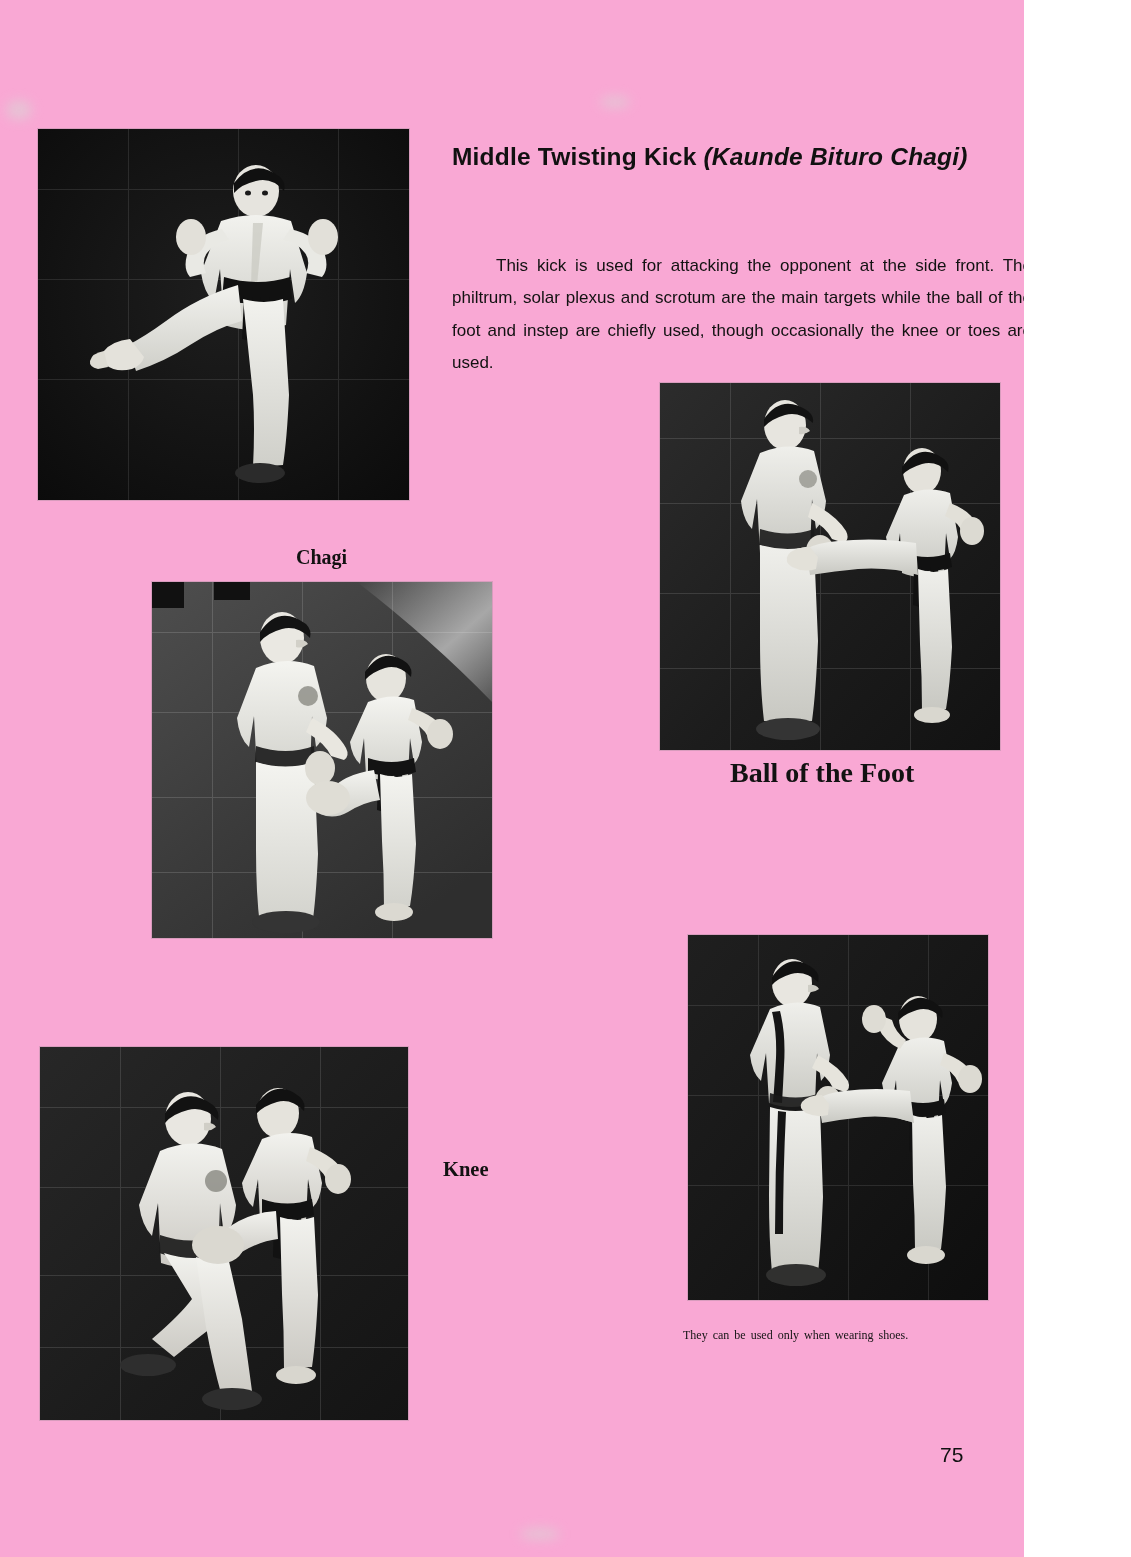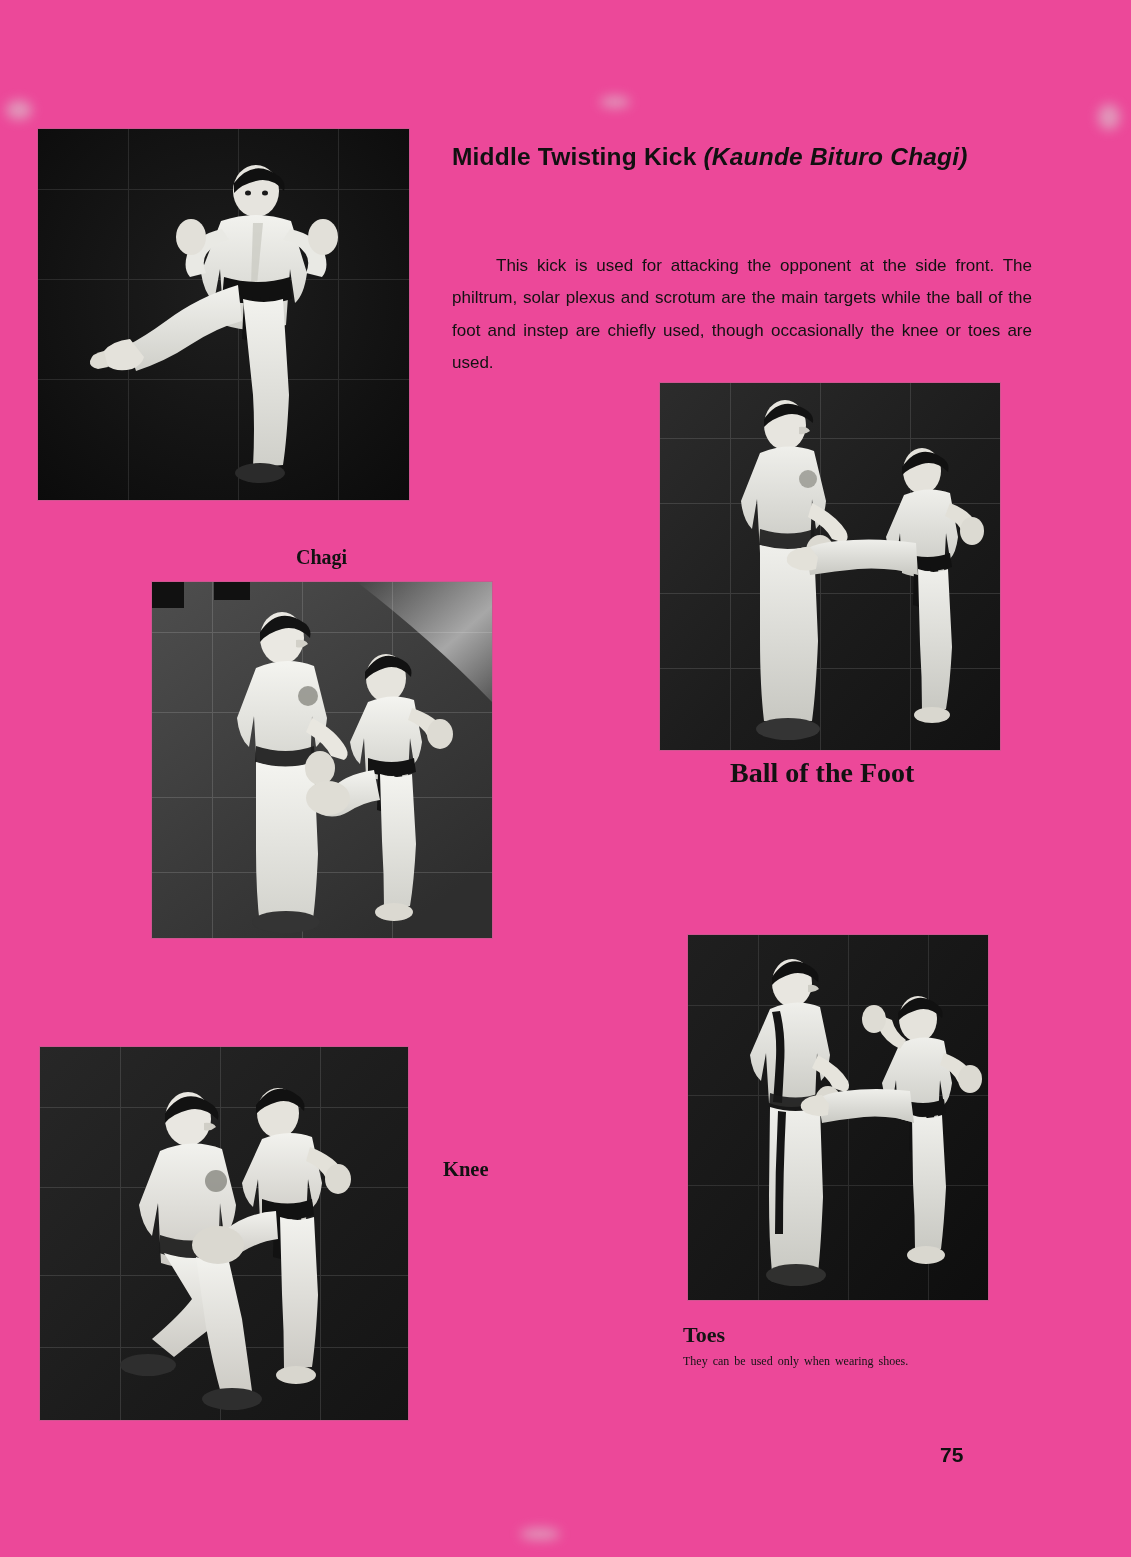--- a/index.html
+++ b/index.html
@@ -2,23 +2,23 @@
 <html><head>
 <meta charset="utf-8">
 <style>
   html, body {
     margin: 0;
     padding: 0;
     background: #ffffff;
   }
   .page {
     position: relative;
-    width: 1131px;
+    width: 1024px;
     height: 1557px;
-    background: #ec4899;
+    background: #f9a8d4;
     overflow: hidden;
     font-family: "Liberation Sans", sans-serif;
     color: #111;
   }
 
   
   .smudge {
     position: absolute;
     background: #d8d8d6;
     border-radius: 50%;
@@ -85,21 +85,21 @@
     font-size: 12px;
     line-height: 27px;
     word-spacing: 2px;
   }
 
   .folio {
     position: absolute;
     left: 940px;
     top: 1443px;
     font-size: 21px;
-    font-weight: bold;
+    font-weight: normal;
     color: #111;
   }
 
   
   .photo {
     position: absolute;
     overflow: hidden;
     box-shadow: 0 0 0 1px rgba(120,120,120,.25);
   }
   .photo svg { display: block; width: 100%; height: 100%; }
@@ -394,19 +394,18 @@
     <span class="korean">(Kaunde Bituro Chagi)</span>
   </div>
 
   <p class="body-copy">This kick is used for attacking the opponent at the side front. The philtrum, solar plexus and scrotum are the main targets while the ball of the foot and instep are chiefly used, though occasionally the knee or toes are used.</p>
 
   <div class="cap cap-instep">Chagi</div>
   <div class="cap cap-ball">Ball of the Foot</div>
   <div class="cap cap-knee">Knee</div>
 
   <div class="toes-block">
-    <div class="toes-title">Toes</div>
     <div class="toes-note">They can be used only when wearing shoes.</div>
   </div>
 
   <div class="folio">75</div>
 
 </div>
 
 </body></html>

